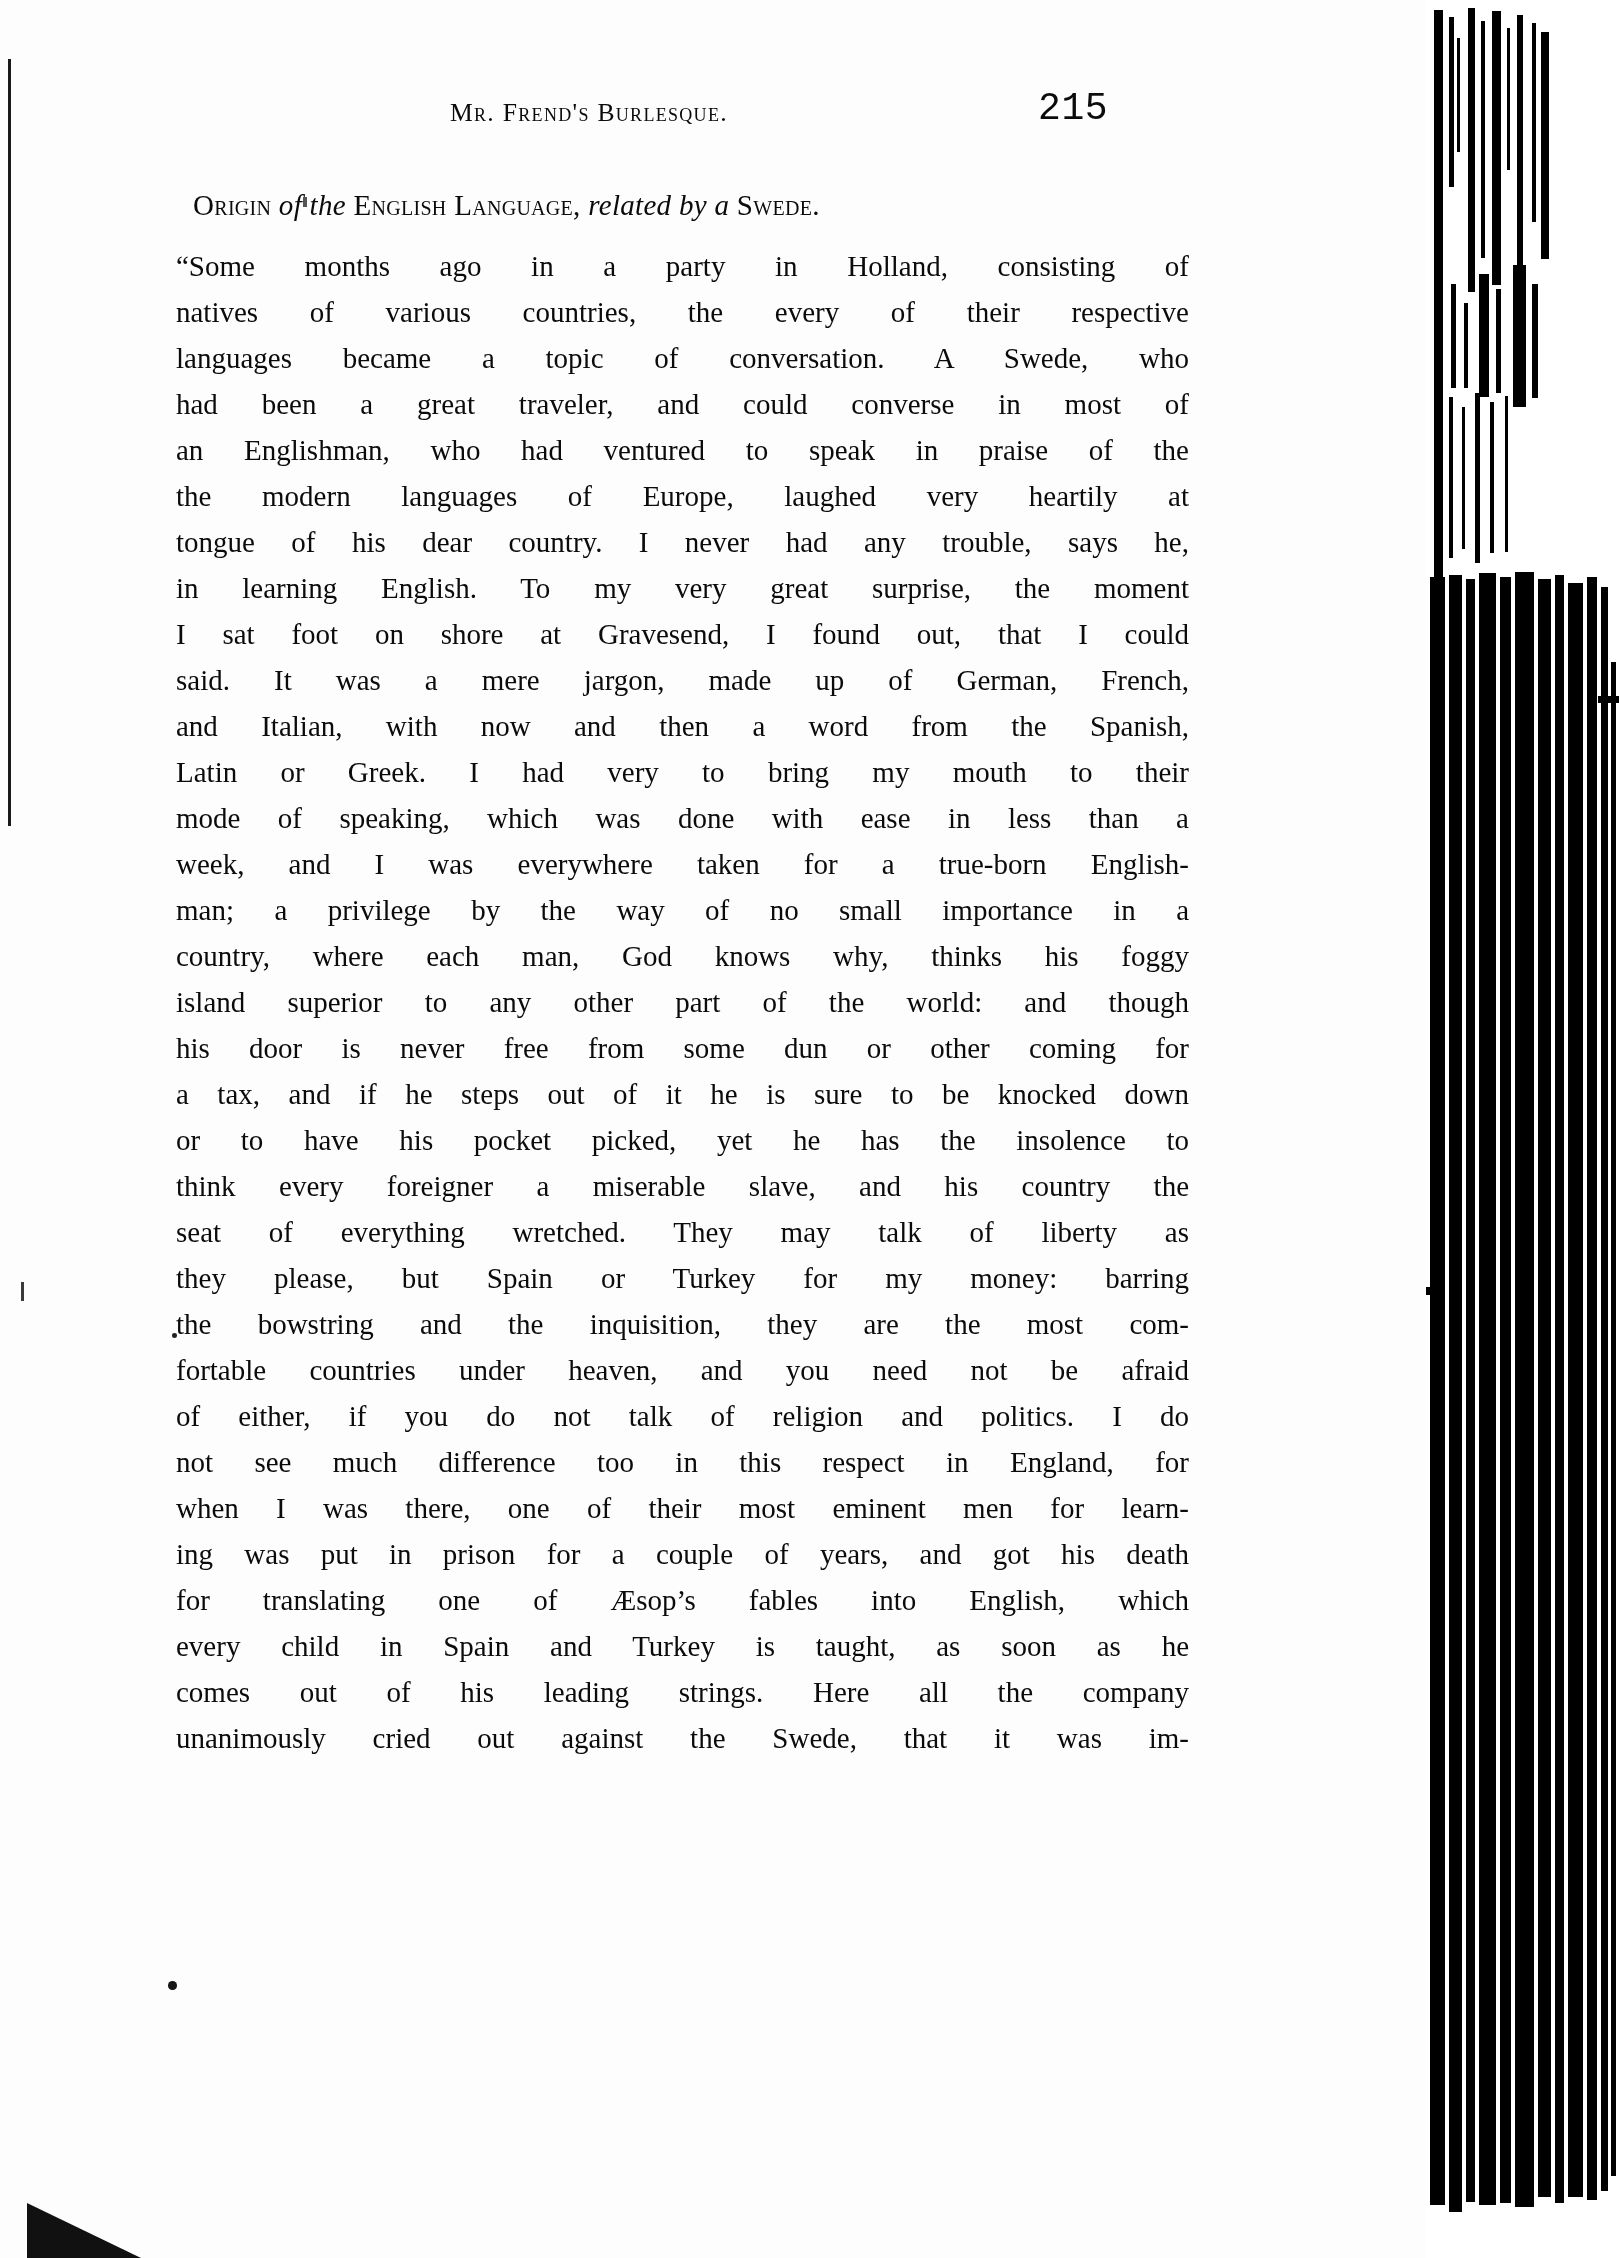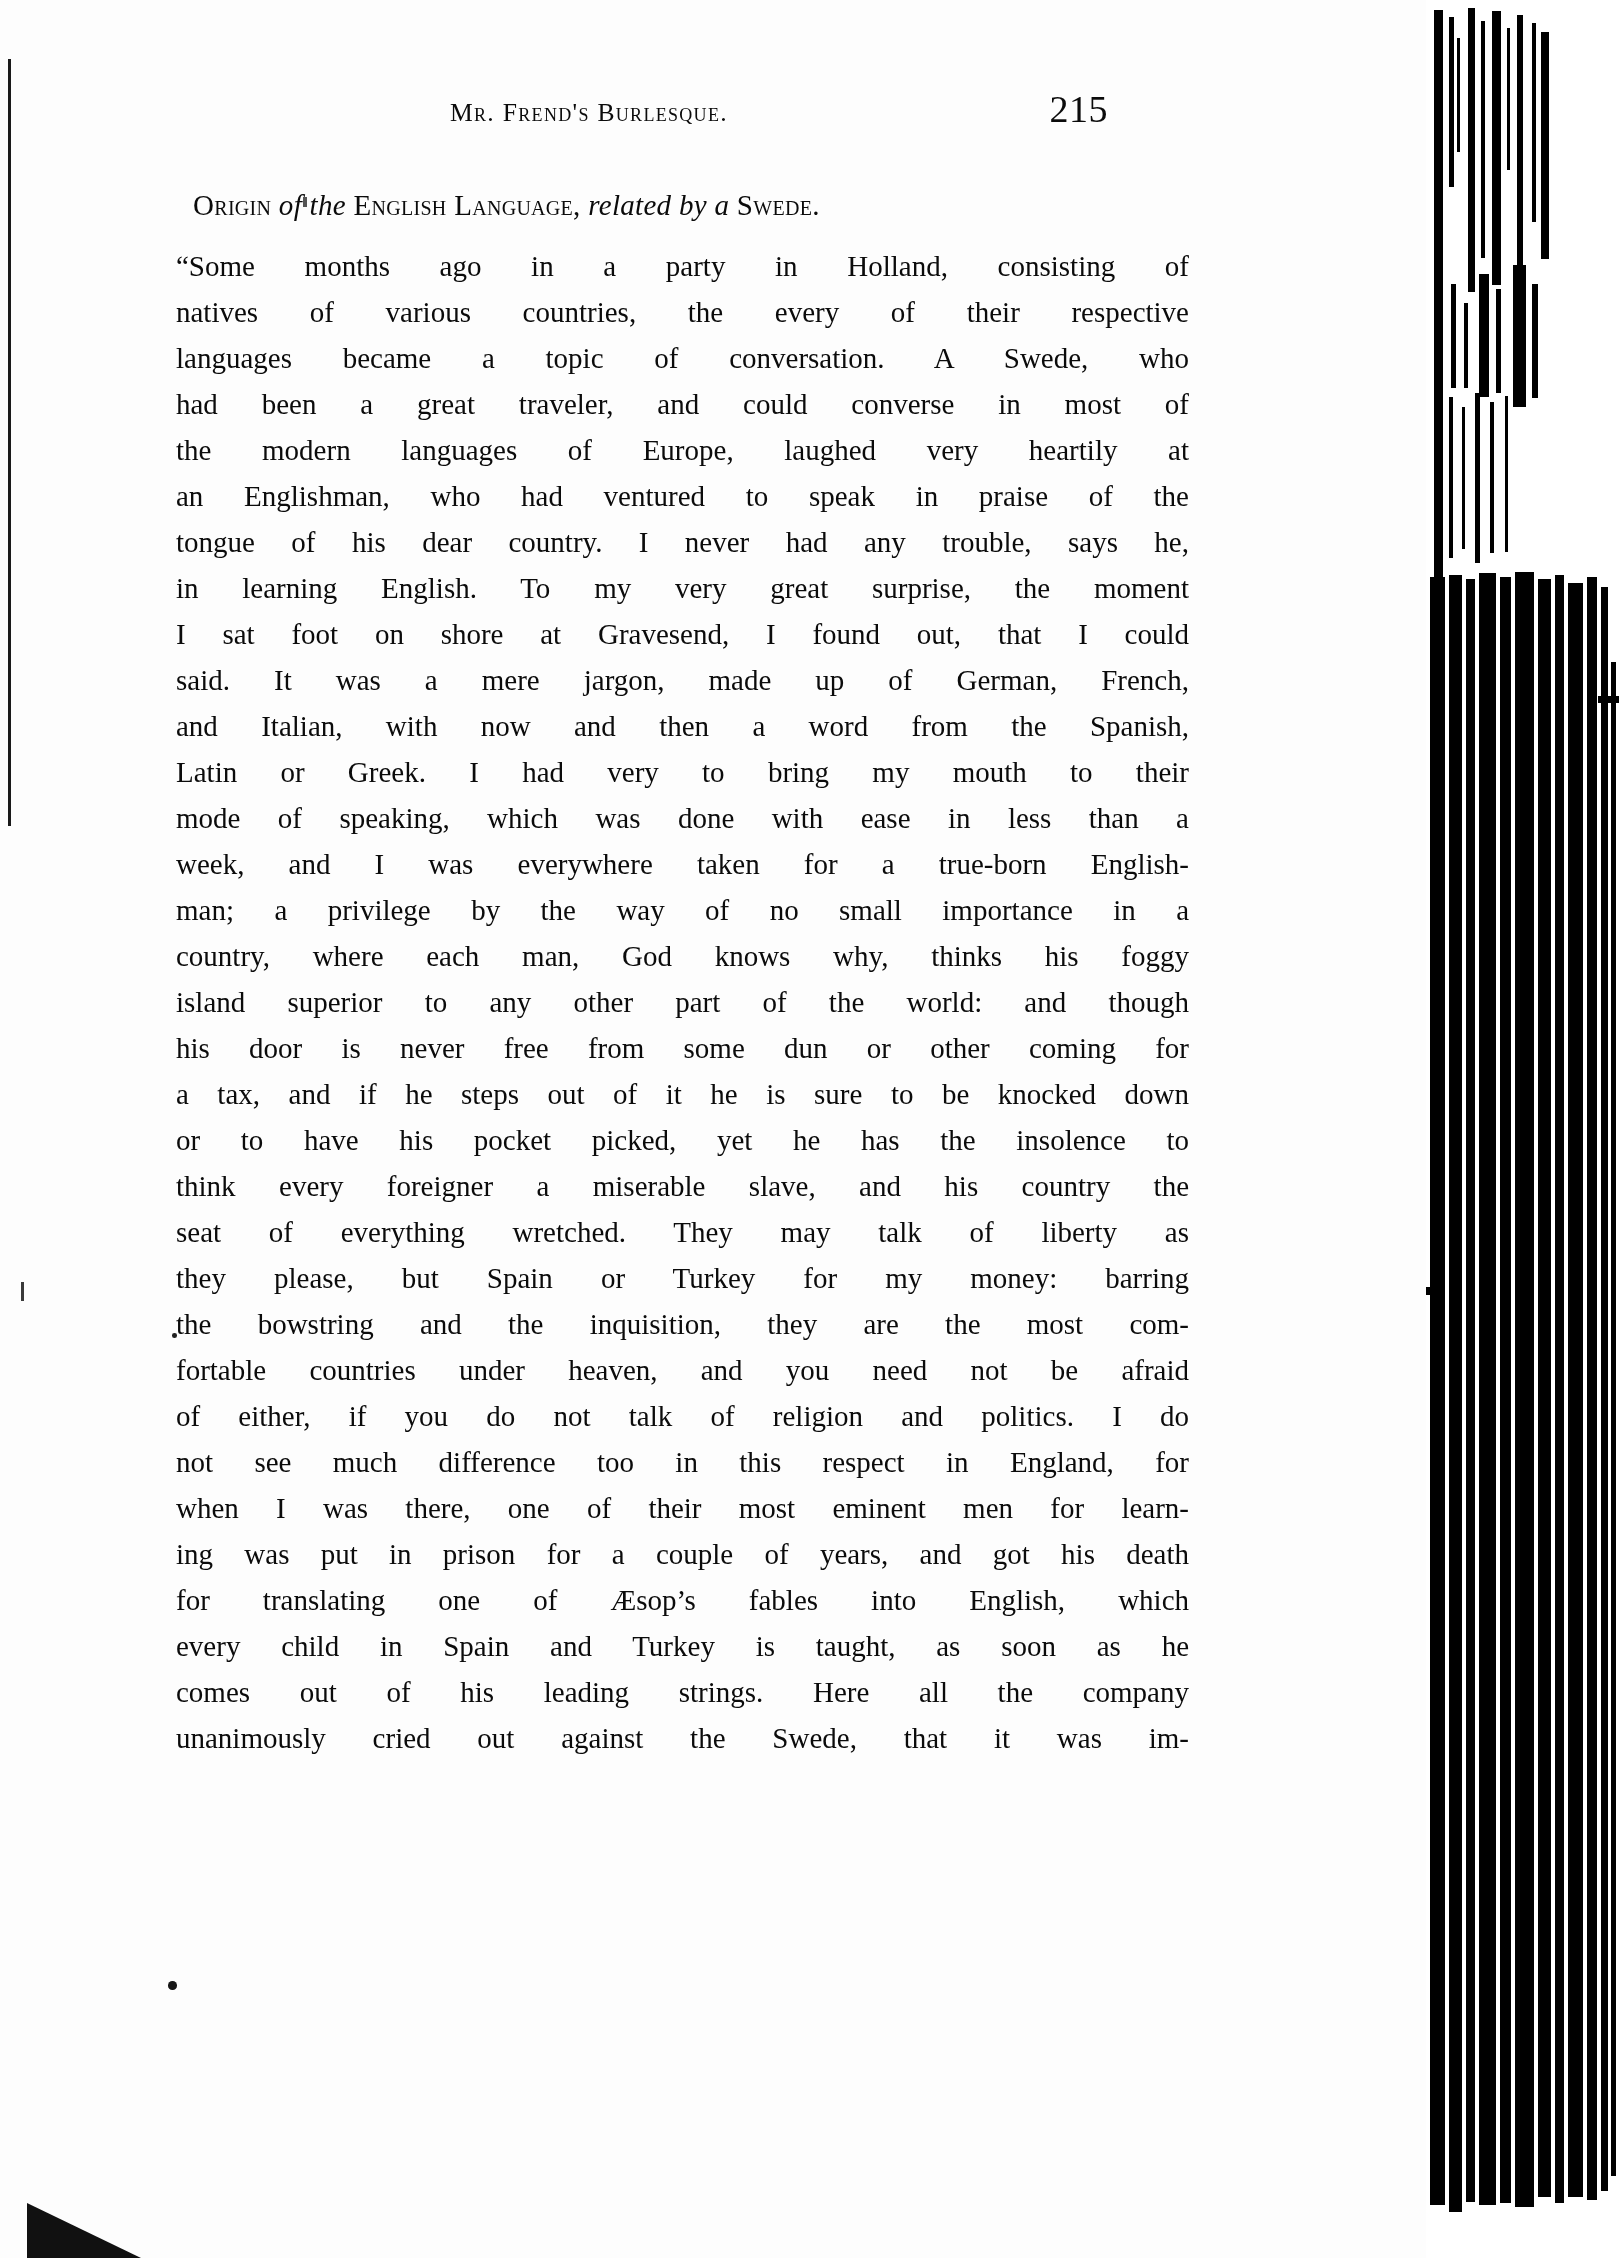--- a/index.html
+++ b/index.html
@@ -108,20 +108,21 @@
     font-size: 25.6px;
     letter-spacing: 1.3px;
     white-space: nowrap;
   }
   .runhead .pageno {
     position: absolute;
     right: 81px;
     top: -11.4px;
     font-size: 38px;
     letter-spacing: 0.5px;
+    font-family: Liberation Mono, monospace;
   }
   .section-title {
     margin-top: 53px;
     margin-left: 17px;
     font-size: 29px;
     letter-spacing: 0.3px;
     white-space: nowrap;
   }
   .section-title .sc {
     font-variant: small-caps;
@@ -215,22 +216,22 @@
 
     <div class="section-title">
       <span class="sc">Origin</span><span class="it"> of the </span><span class="sc">English Language,</span><span class="it"> related by a </span><span class="sc">Swede.</span>
     </div>
 
     <div class="body-text">
       <span class="line" style="word-spacing: 0px;">“Some months ago in a party in Holland, consisting of</span>
       <span class="line" style="word-spacing: 0px;">natives of various countries, the every of their respective</span>
       <span class="line" style="word-spacing: 0px;">languages became a topic of conversation.   A Swede, who</span>
       <span class="line" style="word-spacing: 0px;">had been a great traveler, and could converse in most of</span>
+      <span class="line" style="word-spacing: 0px;">an Englishman, who had ventured to speak in praise of the</span>
       <span class="line" style="word-spacing: 0px;">the modern languages of Europe, laughed very heartily at</span>
-      <span class="line" style="word-spacing: 0px;">an Englishman, who had ventured to speak in praise of the</span>
       <span class="line" style="word-spacing: 0px;">tongue of his dear country.  I never had any trouble, says he,</span>
       <span class="line" style="word-spacing: 0px;">in learning English.  To my very great surprise, the moment</span>
       <span class="line" style="word-spacing: 0px;">I sat foot on shore at Gravesend, I found out, that I could</span>
       <span class="line" style="word-spacing: 0px;">said.   It was a mere jargon, made up of German, French,</span>
       <span class="line" style="word-spacing: 0px;">and Italian, with now and then a word from the Spanish,</span>
       <span class="line" style="word-spacing: 0px;">Latin or Greek.   I had very to bring my mouth to their</span>
       <span class="line" style="word-spacing: 0px;">mode of speaking, which was done with ease in less than a</span>
       <span class="line" style="word-spacing: 0px;">week, and I was everywhere taken for a true-born English-</span>
       <span class="line" style="word-spacing: 0px;">man; a privilege by the way of no small importance in a</span>
       <span class="line" style="word-spacing: 0px;">country, where each man, God knows why, thinks his foggy</span>

